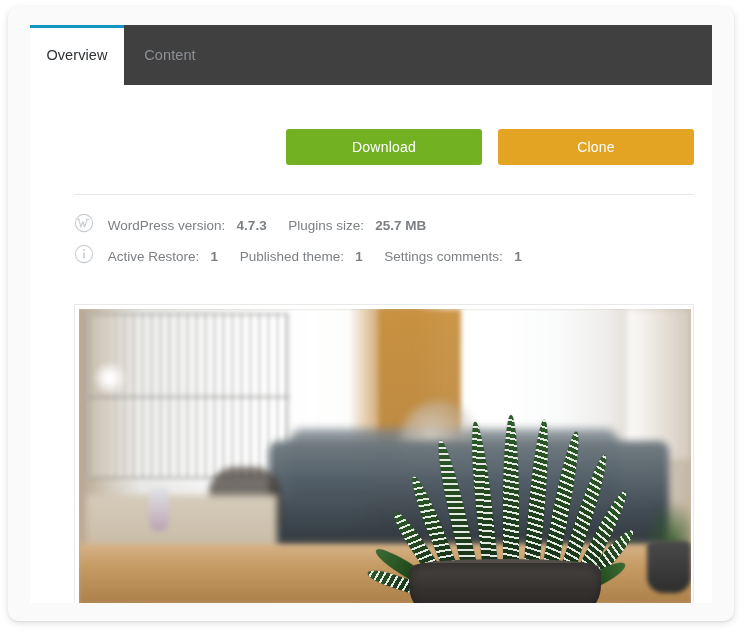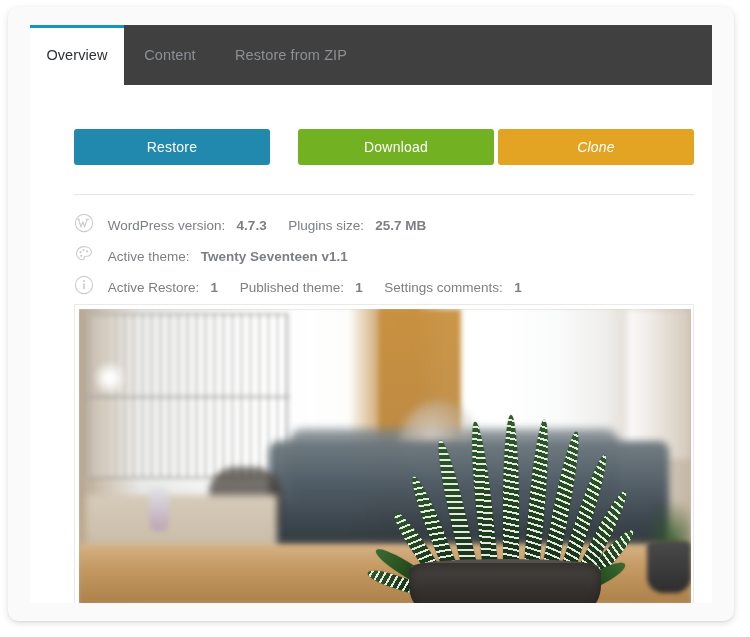--- a/index.html
+++ b/index.html
@@ -319,32 +319,28 @@
     <div class="tab active" id="tab-0">
       <span class="accent-bar" style="background: rgb(19, 150, 189);"></span>
       <span class="tab-inner">Overview</span>
     </div>
 
     <div class="tab" id="tab-1">
       <span class="tab-inner">Content</span>
     </div>
 
 
-    <div class="tab" id="tab-3">
-      <span class="tab-inner">Restore from ZIP</span>
-    </div>
 
   </div>
 
   <div id="content-panel">
 
     <div id="action-bar">
-      <button class="action-btn" id="btn-restore" style="background: rgb(32, 137, 173);">Restore</button>
-      <button class="action-btn" id="btn-download" style="background: rgb(114, 178, 34); margin-left: 12px;">Download</button>
-      <button class="action-btn" id="btn-clone" style="background: rgb(227, 164, 35); font-style: italic;">Clone</button>
+      <button class="action-btn" id="btn-download" style="background: rgb(114, 178, 34);">Download</button>
+      <button class="action-btn" id="btn-clone" style="background: rgb(227, 164, 35);">Clone</button>
     </div>
 
     <div id="info-divider"></div>
 
     <div id="info-block">
 
       <div class="info-row">
         <span class="info-icon">
           <svg width="20" height="20" viewBox="0 0 20 20">
             <circle cx="10" cy="10" r="8.6" fill="none" stroke="#c9cdd1" stroke-width="1.1"></circle>
@@ -354,34 +350,20 @@
         </span>
         <span class="info-text">WordPress version:</span>
         <span class="info-text">&nbsp;</span>
         <b class="info-text">4.7.3</b>
         <span class="gap"></span>
         <span class="info-text">Plugins size:</span>
         <span class="info-text">&nbsp;</span>
         <b class="info-text">25.7 MB</b>
       </div>
 
-      <div class="info-row">
-        <span class="info-icon">
-          <svg width="20" height="20" viewBox="0 0 20 20">
-            <path d="M10 2.6c-4.2 0-7.4 2.9-7.4 6.8 0 3.6 2.7 6.3 6.0 6.3 1.2 0 1.8-.5 1.8-1.2 0-.5-.3-.8-.3-1.3 0-.6.5-1.0 1.2-1.0h1.5c2.5 0 4.6-1.7 4.6-4.2 0-3.2-3.0-5.4-7.4-5.4z" fill="none" stroke="#c9cdd1" stroke-width="1.15" stroke-linejoin="round"></path>
-            <circle cx="6.6" cy="8.2" r="1.1" fill="#c9cdd1"></circle>
-            <circle cx="9.6" cy="6.1" r="1.1" fill="#c9cdd1"></circle>
-            <circle cx="13.0" cy="7.3" r="1.1" fill="#c9cdd1"></circle>
-            <circle cx="7.2" cy="11.8" r="1.1" fill="#c9cdd1"></circle>
-          </svg>
-        </span>
-        <span class="info-text">Active theme:</span>
-        <span class="info-text">&nbsp;</span>
-        <b class="info-text">Twenty Seventeen v1.1</b>
-      </div>
 
       <div class="info-row">
         <span class="info-icon">
           <svg width="20" height="20" viewBox="0 0 20 20">
             <circle cx="10" cy="10" r="8.6" fill="none" stroke="#c9cdd1" stroke-width="1.1"></circle>
             <circle cx="10" cy="5.9" r="1.0" fill="#c9cdd1"></circle>
             <rect x="9.15" y="8.2" width="1.7" height="6.2" rx="0.8" fill="#c9cdd1"></rect>
           </svg>
         </span>
         <span class="info-text">Active Restore:</span>

